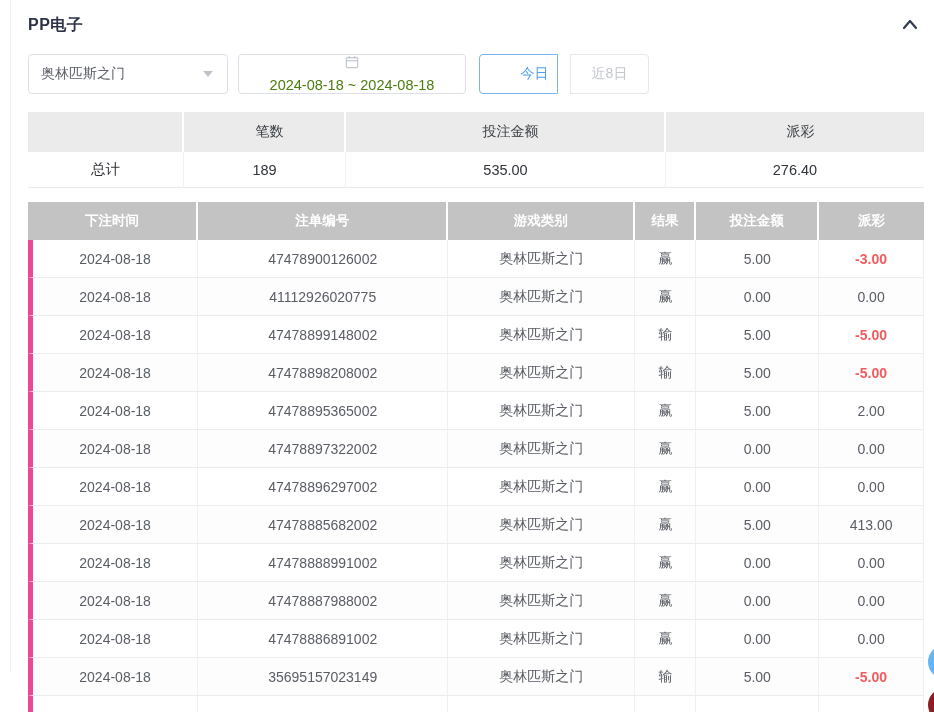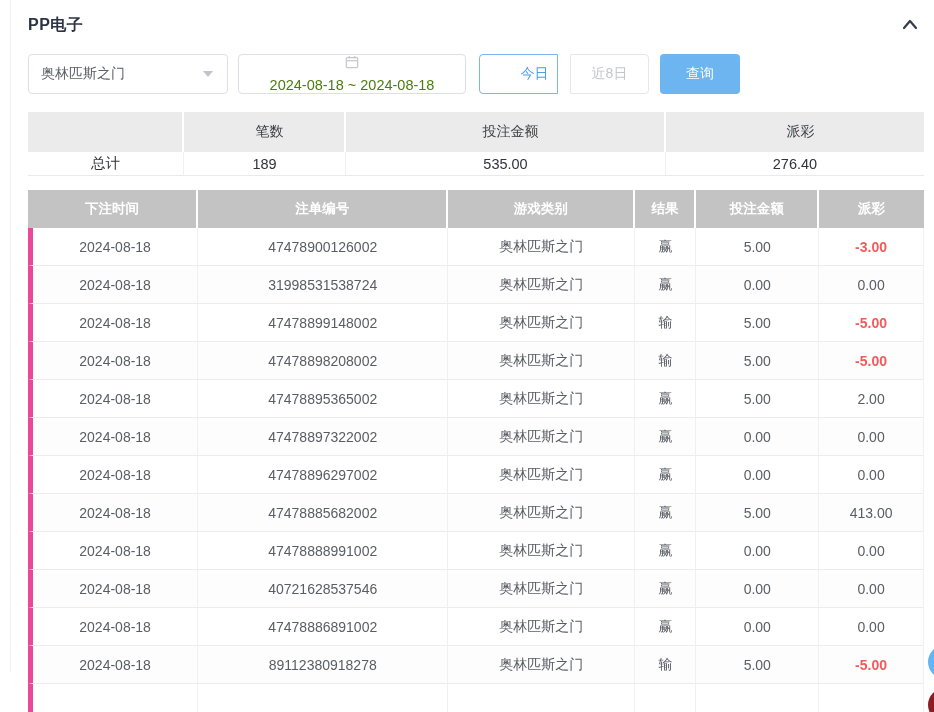--- a/index.html
+++ b/index.html
@@ -33,21 +33,21 @@
   .quick-btn.active { border:1px solid #7ab4f3; color:#4a9df2; position:relative; z-index:2;padding-left:32px; }
   .search-btn { width:80px; height:40px; margin-left:11px; border:none; border-radius:4px;
     background:#6cb5f1; color:#fff; font-size:14px; cursor:pointer; }
 
   
   table { border-collapse:separate; border-spacing:0; width:896px; table-layout:fixed; }
   .summary { margin-top:18px; }
   .summary th { background:#ebebeb; height:40px; font-weight:400; font-size:14px; color:#3c4046;
     text-align:center; border-right:2px solid #fff;padding-left:11px; }
   .summary th:last-child { border-right:none; }
-  .summary td { height:24px; text-align:center; font-size:14.5px; color:#303339;
+  .summary td { height:36px; text-align:center; font-size:14.5px; color:#303339;
     background:#fff; border-bottom:1px solid #e9e9e9; border-right:1px solid #f1f1f1; }
   .summary td:last-child { border-right:none; }
   .s-c1{width:17.4%} .s-c2{width:18.1%} .s-c3{width:35.7%} .s-c4{width:28.8%}
 
   
   .records { margin-top:14px; }
   .records th { background:#c3c3c3; color:#fff; font-weight:700; font-size:13.5px;
     height:38px; text-align:center; border-right:2px solid #fff; }
   .records th:last-child { border-right:none; }
   .records td { height:38px; text-align:center; font-size:14px; color:#595d64;
@@ -93,21 +93,20 @@
         <line x1="11.2" y1="1.2" x2="11.2" y2="4" stroke="#c4c8d0" stroke-width="1.4"></line>
       </svg>
       <span>2024-08-18 ~ 2024-08-18</span>
     </div>
 
     <div class="btn-group">
       <button class="quick-btn active">今日</button>
       <button class="quick-btn">近8日</button>
     </div>
 
-    <button class="search-btn">查询</button>
   </div>
 
   <table class="summary">
     <thead>
       <tr>
         <th class="s-c1"></th>
         <th class="s-c2">笔数</th>
         <th class="s-c3">投注金额</th>
         <th class="s-c4">派彩</th>
       </tr>
@@ -138,21 +137,21 @@
     <td>2024-08-18</td>
     <td>47478900126002</td>
     <td>奥林匹斯之门</td>
     <td>赢</td>
     <td>5.00</td>
     <td class="neg">-3.00</td>
   </tr>
 
   <tr>
     <td>2024-08-18</td>
-    <td>31998531538724</td>
+    <td>41112926020775</td>
     <td>奥林匹斯之门</td>
     <td>赢</td>
     <td>0.00</td>
     <td>0.00</td>
   </tr>
 
   <tr>
     <td>2024-08-18</td>
     <td>47478899148002</td>
     <td>奥林匹斯之门</td>
@@ -210,39 +209,39 @@
     <td>2024-08-18</td>
     <td>47478888991002</td>
     <td>奥林匹斯之门</td>
     <td>赢</td>
     <td>0.00</td>
     <td>0.00</td>
   </tr>
 
   <tr>
     <td>2024-08-18</td>
-    <td>40721628537546</td>
+    <td>47478887988002</td>
     <td>奥林匹斯之门</td>
     <td>赢</td>
     <td>0.00</td>
     <td>0.00</td>
   </tr>
 
   <tr>
     <td>2024-08-18</td>
     <td>47478886891002</td>
     <td>奥林匹斯之门</td>
     <td>赢</td>
     <td>0.00</td>
     <td>0.00</td>
   </tr>
 
   <tr>
     <td>2024-08-18</td>
-    <td>89112380918278</td>
+    <td>35695157023149</td>
     <td>奥林匹斯之门</td>
     <td>输</td>
     <td>5.00</td>
     <td class="neg">-5.00</td>
   </tr>
 </tbody>
     <tbody>
       <tr class="partial-row">
         <td></td>
           <td></td>

